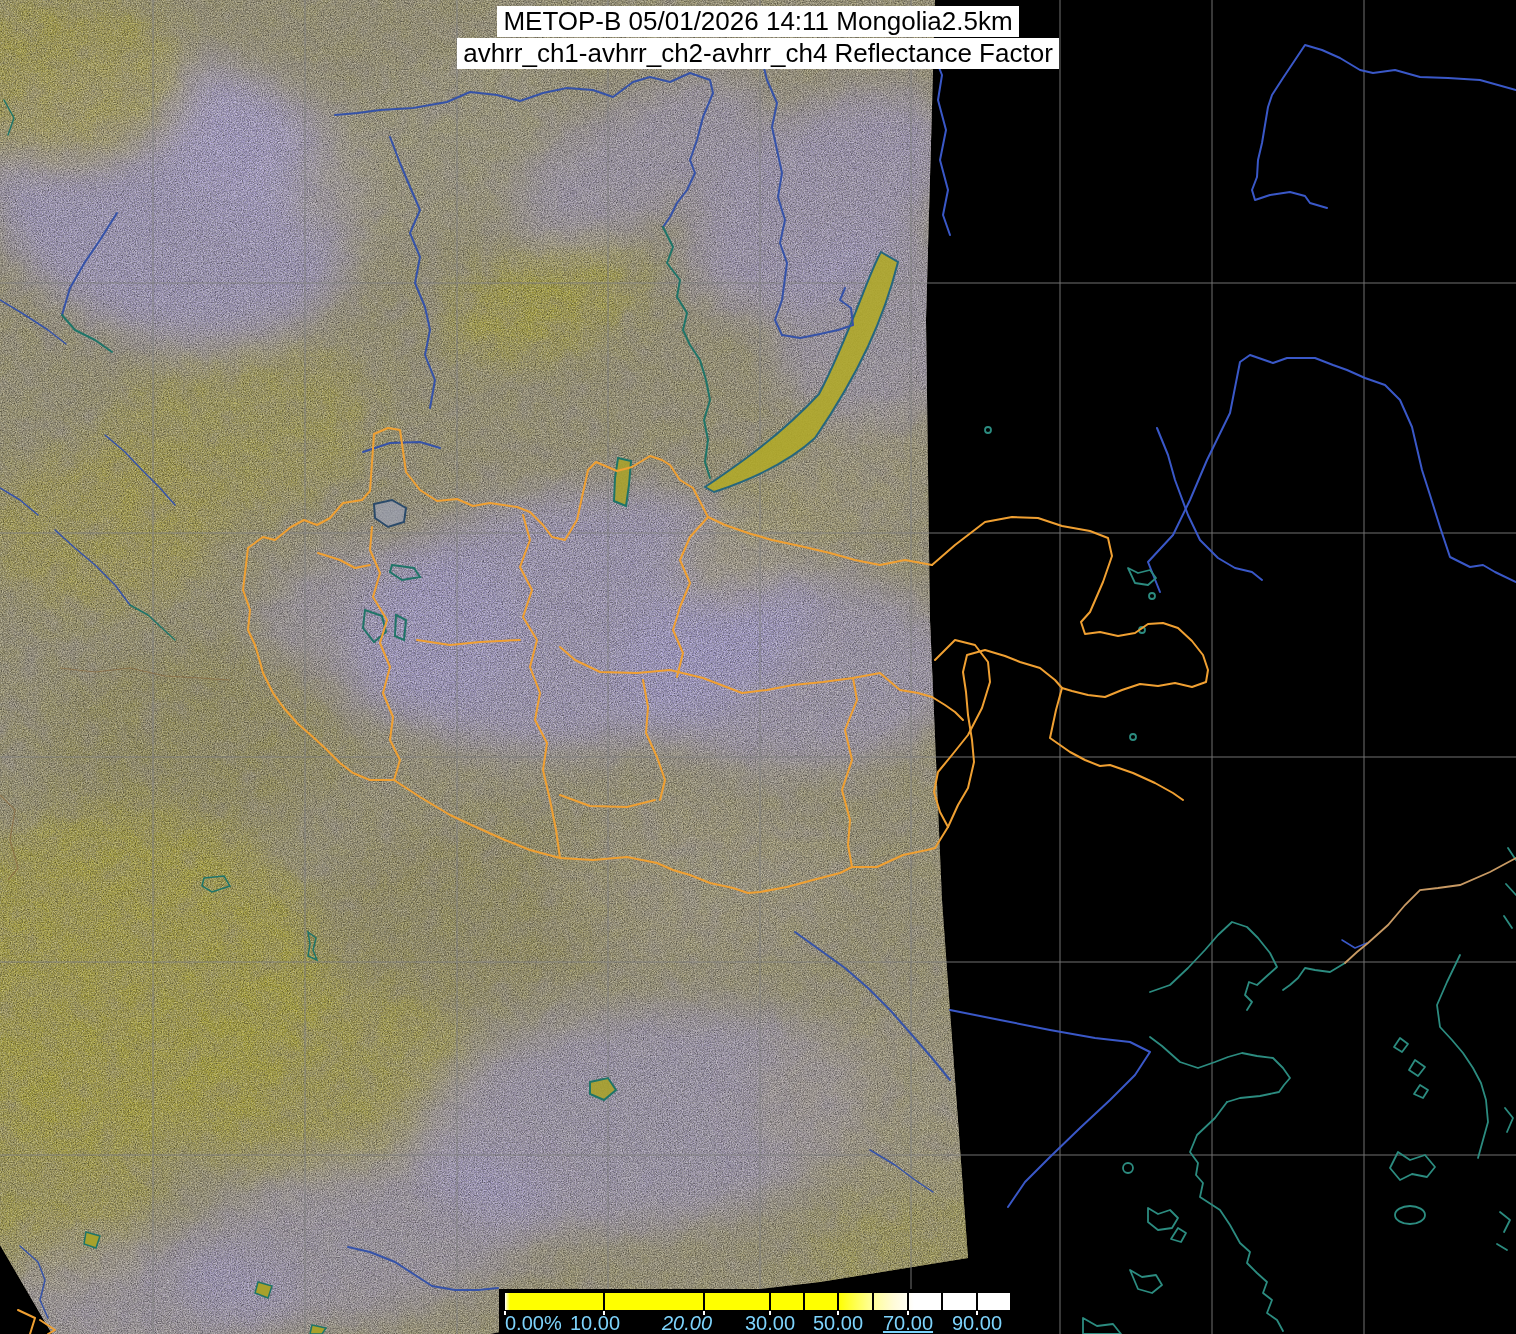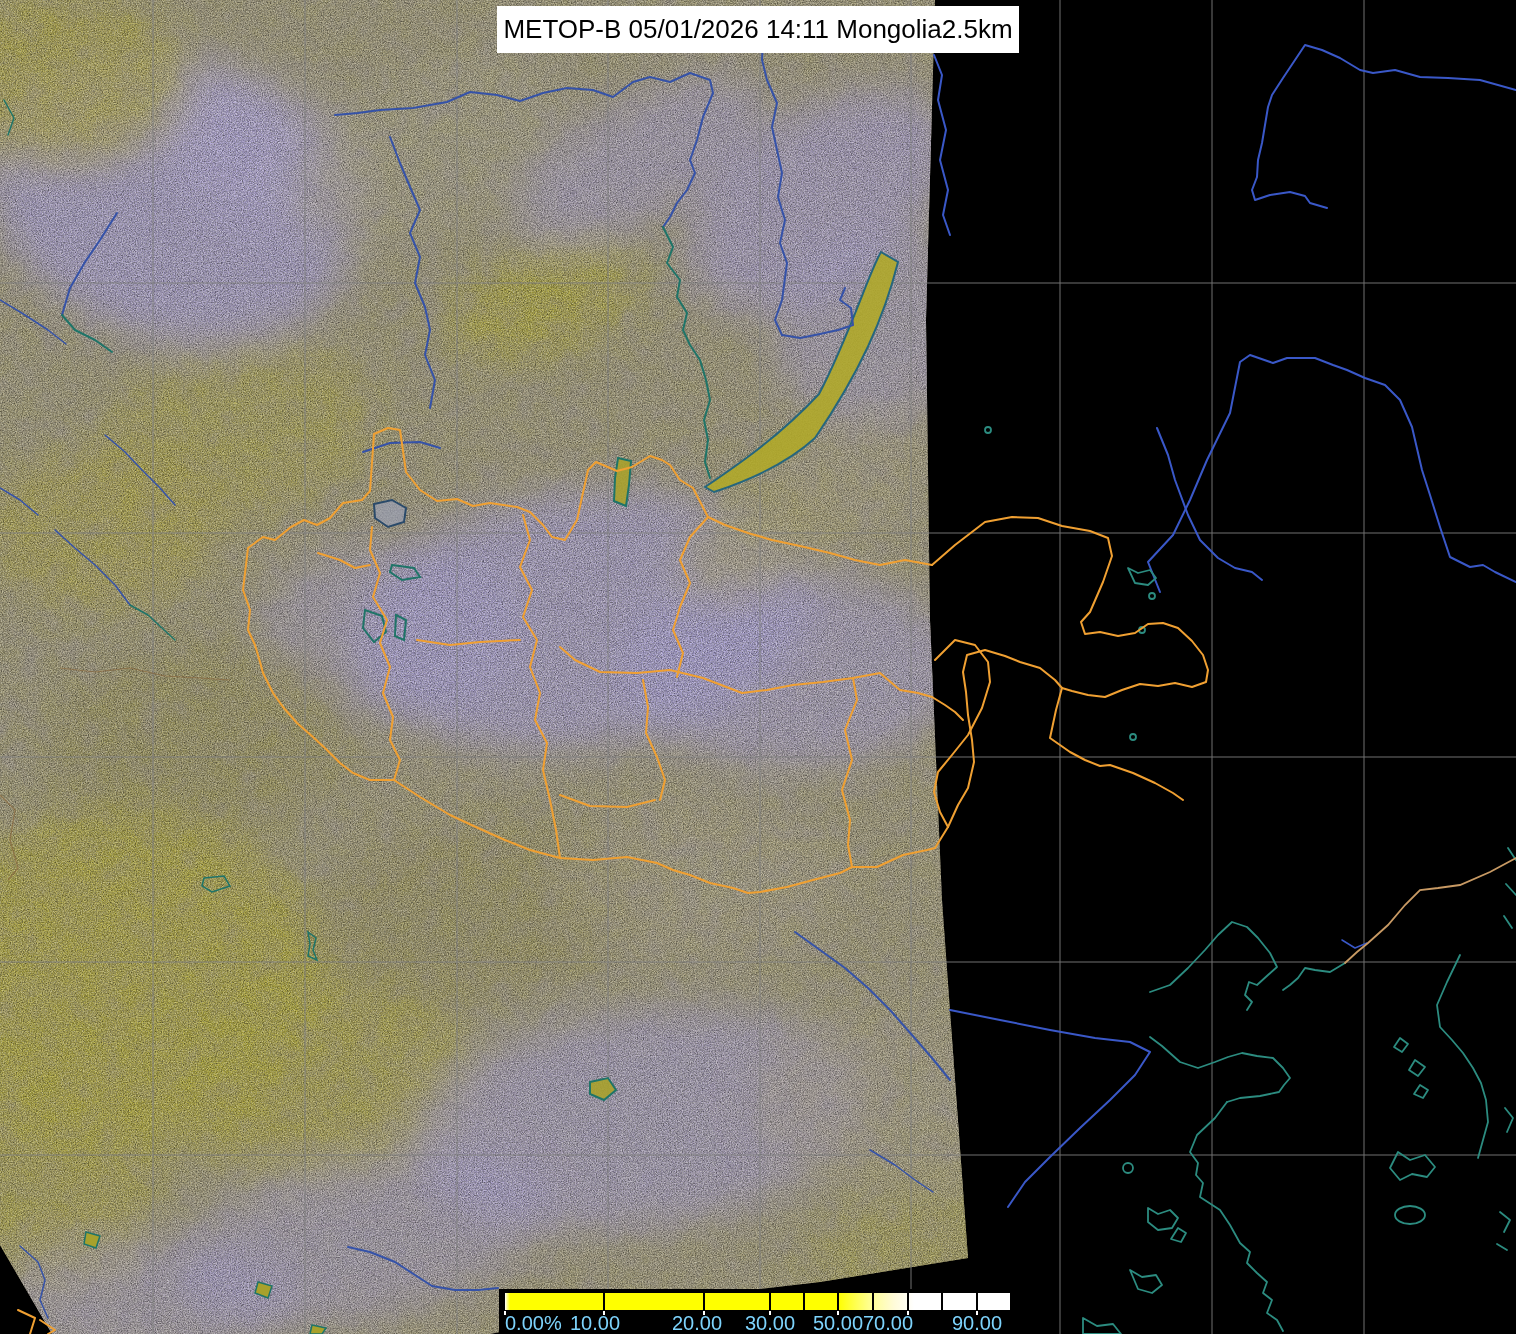--- a/index.html
+++ b/index.html
@@ -1,21 +1,21 @@
 <!DOCTYPE html>
 <html><head>
 <meta charset="utf-8">
 <style>
   html,body{margin:0;padding:0;background:#000;}
   #stage{position:relative;width:1516px;height:1334px;background:#000;overflow:hidden;
          font-family:"Liberation Sans", sans-serif;}
   #mapsvg{position:absolute;left:0;top:0;}
   .title-wrap{position:absolute;left:0;top:6px;width:1516px;text-align:center;pointer-events:none;}
   .title-line{display:inline-block;background:#ffffff;color:#000;font-size:26px;line-height:31px;
-              padding:8px 6px;white-space:nowrap;}
+              padding:0 6px;white-space:nowrap;}
   .title-row{height:32px;}
   #colorbar{position:absolute;left:499px;top:1289px;width:517px;height:45px;background:#000;}
   #cbar-strip{position:absolute;left:6px;top:4px;width:505px;height:17px;}
   .cbar-div{position:absolute;top:0;width:2px;height:17px;background:#000;}
   .cbar-tick{position:absolute;top:22px;width:2px;height:4px;background:#fff;}
   .cbar-label{position:absolute;top:24px;color:#7dd3fc;font-size:20px;line-height:20px;white-space:nowrap;}
 </style>
 </head>
 <body>
 
@@ -191,45 +191,46 @@
   <g fill="none" stroke="#8a6a40" stroke-width="1.2" opacity="0.75">
     <path d="M60,668 L95,672 L130,668 L165,676 L200,678 L230,680"></path>
     <path d="M0,795 L15,810 L10,840 L18,868 L8,880"></path>
   </g>
 
   <path d="M1516,858 L1490,872 L1460,885 L1438,888 L1420,890 L1405,905 L1388,925 L1368,943 L1357,952 L1345,963" fill="none" stroke="#c89a64" stroke-width="1.8" stroke-linecap="round"></path>
 </svg>
 
 <div class="title-wrap">
   <div class="title-row"><span class="title-line">METOP-B 05/01/2026 14:11 Mongolia2.5km</span></div>
+  <div class="title-row"><span class="title-line">avhrr_ch1-avhrr_ch2-avhrr_ch4 Reflectance Factor</span></div>
 </div>
 
 <div id="colorbar">
   <div id="cbar-strip" style="background: linear-gradient(to right, rgb(255, 255, 255) 0%, rgb(255, 255, 0) 1%, rgb(255, 255, 0) 66%, rgb(255, 255, 140) 72%, rgb(255, 251, 216) 77%, rgb(255, 255, 255) 81%, rgb(255, 255, 255) 100%);">
         <div class="cbar-div" style="left: 98px;"></div>
         <div class="cbar-div" style="left: 198px;"></div>
         <div class="cbar-div" style="left: 264px;"></div>
         <div class="cbar-div" style="left: 298px;"></div>
         <div class="cbar-div" style="left: 332px;"></div>
         <div class="cbar-div" style="left: 367px;"></div>
         <div class="cbar-div" style="left: 402px;"></div>
         <div class="cbar-div" style="left: 436px;"></div>
         <div class="cbar-div" style="left: 471px;"></div>
       </div>
   <div id="cbar-marks">
         <div class="cbar-tick" style="left: 5px;"></div>
         <div class="cbar-label" style="left: 6px;">0.00%</div>
         <div class="cbar-tick" style="left: 104px;"></div>
         <div class="cbar-label" style="left: 96px; transform: translateX(-50%);">10.00</div>
         <div class="cbar-tick" style="left: 204px;"></div>
-        <div class="cbar-label" style="left: 198px; transform: translateX(-50%);">20.00</div>
+        <div class="cbar-label" style="left: 188px; transform: translateX(-50%); font-style: italic;">20.00</div>
         <div class="cbar-tick" style="left: 270px;"></div>
         <div class="cbar-label" style="left: 271px; transform: translateX(-50%);">30.00</div>
         <div class="cbar-tick" style="left: 338px;"></div>
         <div class="cbar-label" style="left: 339px; transform: translateX(-50%); text-align: center;">50.00</div>
         <div class="cbar-tick" style="left: 408px;"></div>
-        <div class="cbar-label" style="left: 389px; transform: translateX(-50%);">70.00</div>
+        <div class="cbar-label" style="left: 409px; transform: translateX(-50%); text-decoration: underline;">70.00</div>
         <div class="cbar-tick" style="left: 477px;"></div>
         <div class="cbar-label" style="left: 478px; transform: translateX(-50%);">90.00</div>
       </div>
 </div>
 
 </div>
 
 </body></html>

